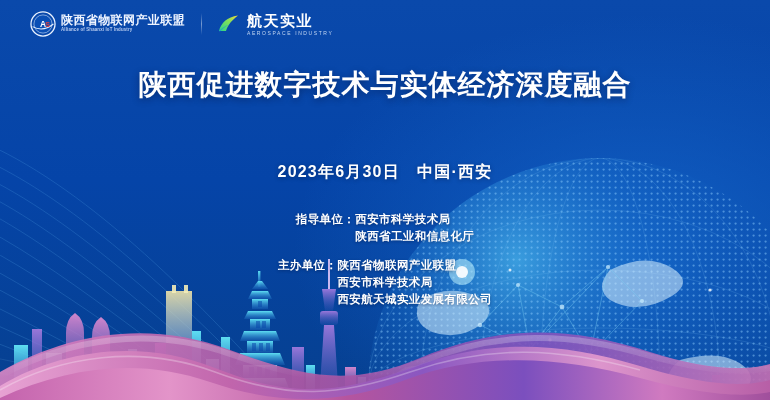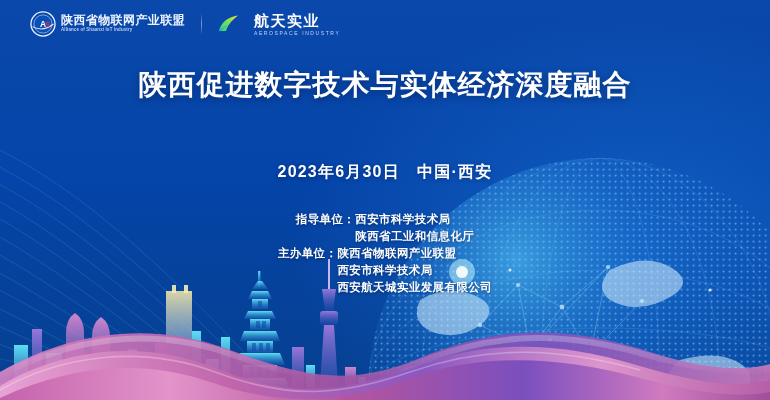--- a/index.html
+++ b/index.html
@@ -52,21 +52,21 @@
     line-height:11px; white-space:nowrap;
   }
   .asi-en{
     font-size:4.4px; font-weight:700; color:#b9cdf0; letter-spacing:.15px;
     line-height:7px; white-space:nowrap; transform:scaleY(1.05);
   }
   .divider{
     width:1px; height:22px;
     background:linear-gradient(180deg,rgba(255,255,255,0) 0%,rgba(255,255,255,.45) 50%,rgba(255,255,255,0) 100%);
   }
-  .logo-aero{ display:flex; align-items:center; gap:14px;justify-content:center; }
+  .logo-aero{ display:flex; align-items:center; gap:7px;justify-content:center; }
   .aero-mark{ width:22px; height:20px; flex:0 0 auto; }
   .aero-mark svg{ width:100%; height:100%; display:block; }
   .aero-words{ display:flex; flex-direction:column; }
   .aero-cn{
     font-size:15px; font-weight:700; color:#ffffff;
     line-height:17px; letter-spacing:1.5px; white-space:nowrap;
   }
   .aero-en{
     font-size:5px; font-weight:400; color:#c3d6f2;
     letter-spacing:1.6px; line-height:8px; white-space:nowrap;
@@ -93,21 +93,21 @@
     color:#ffffff;
     font-size:16px; font-weight:700;
     letter-spacing:1.2px;
     text-shadow:0 1px 4px rgba(0,14,48,.4);
   }
 
   
   .orgs{
     position:absolute; left:0; right:0; top:211px;
     z-index:30;
-    display:flex; flex-direction:column; align-items:center; 
+    display:flex; flex-direction:column; align-items:center; gap:12px;
   }
   .org-block{
     display:flex; align-items:flex-start;
     color:#ffffff;
     font-size:11.5px; font-weight:700;
     line-height:17px; letter-spacing:.4px;
     text-shadow:0 1px 3px rgba(0,14,48,.45);
   }
   .org-label{ white-space:nowrap; flex:0 0 auto; }
   .org-values{ display:flex; flex-direction:column; }

